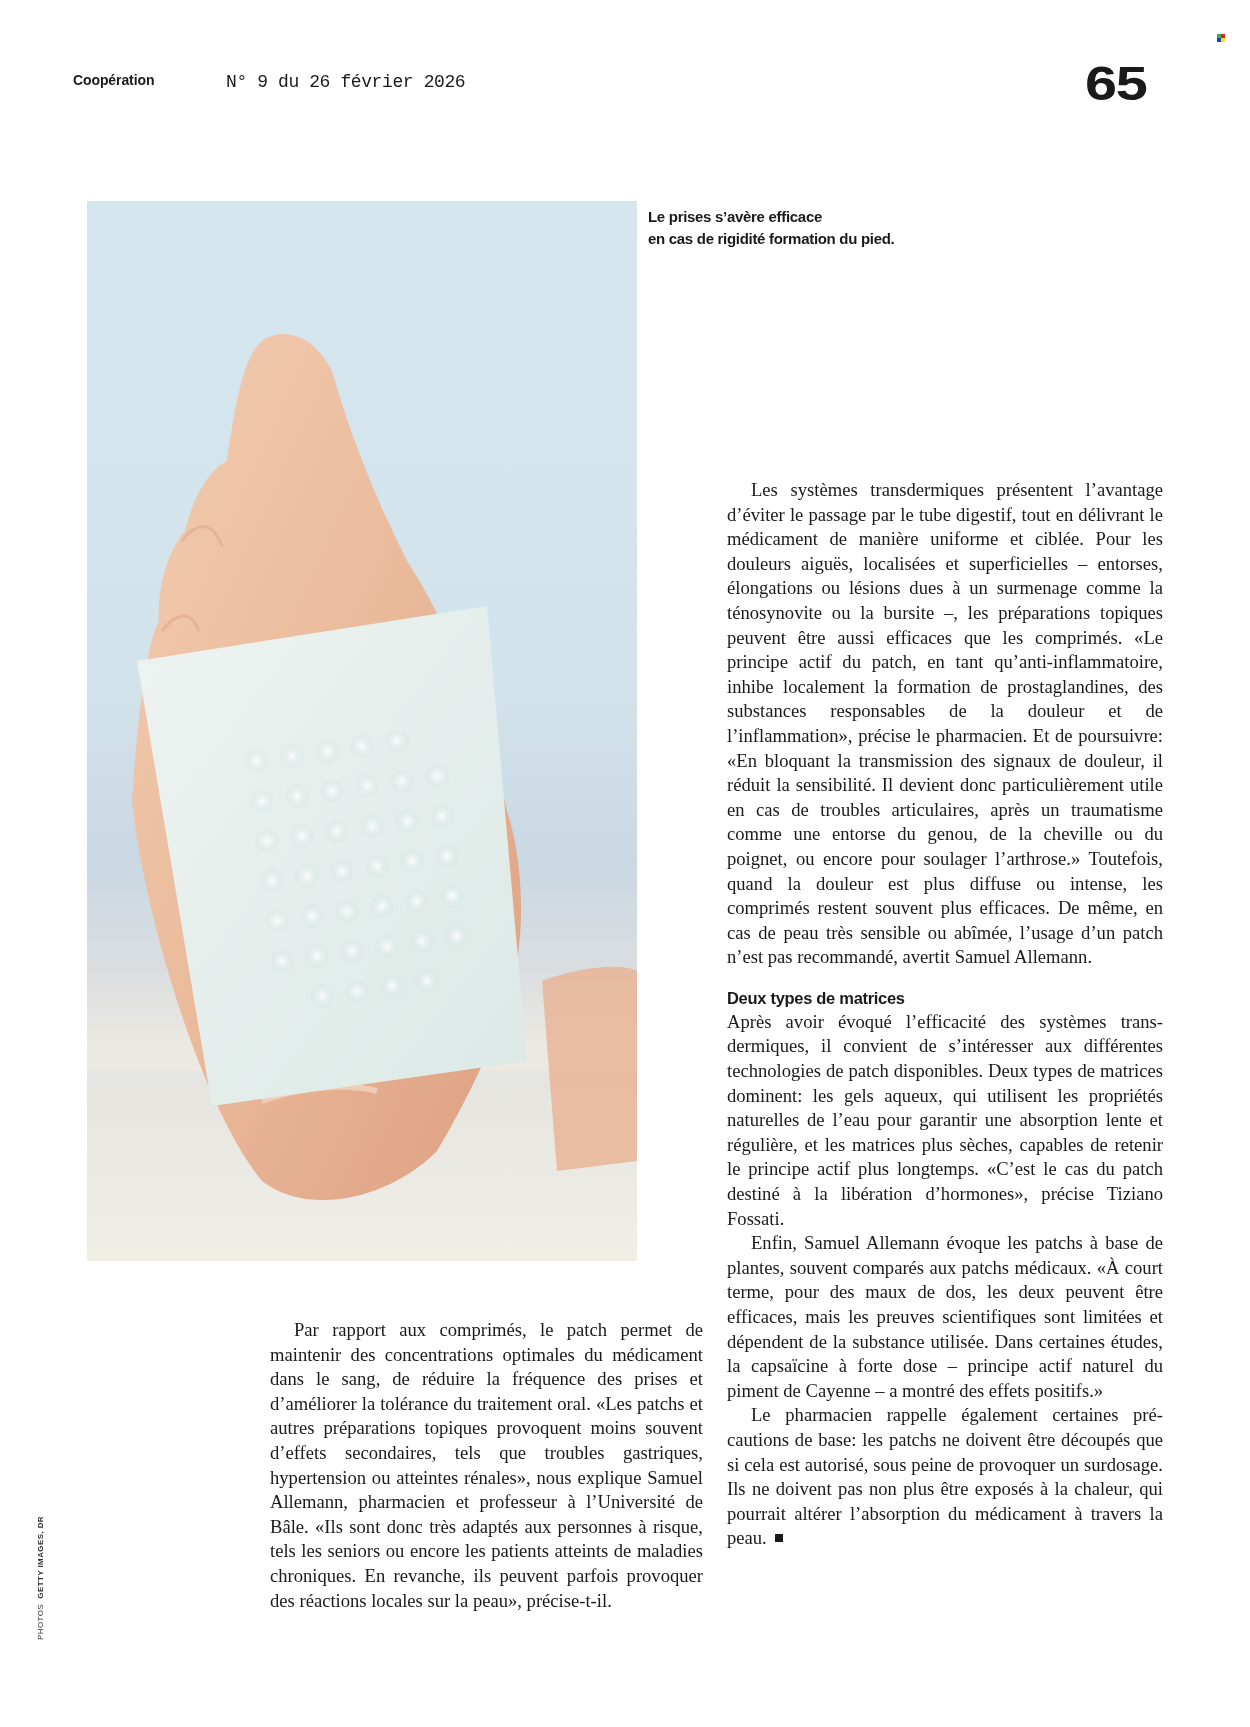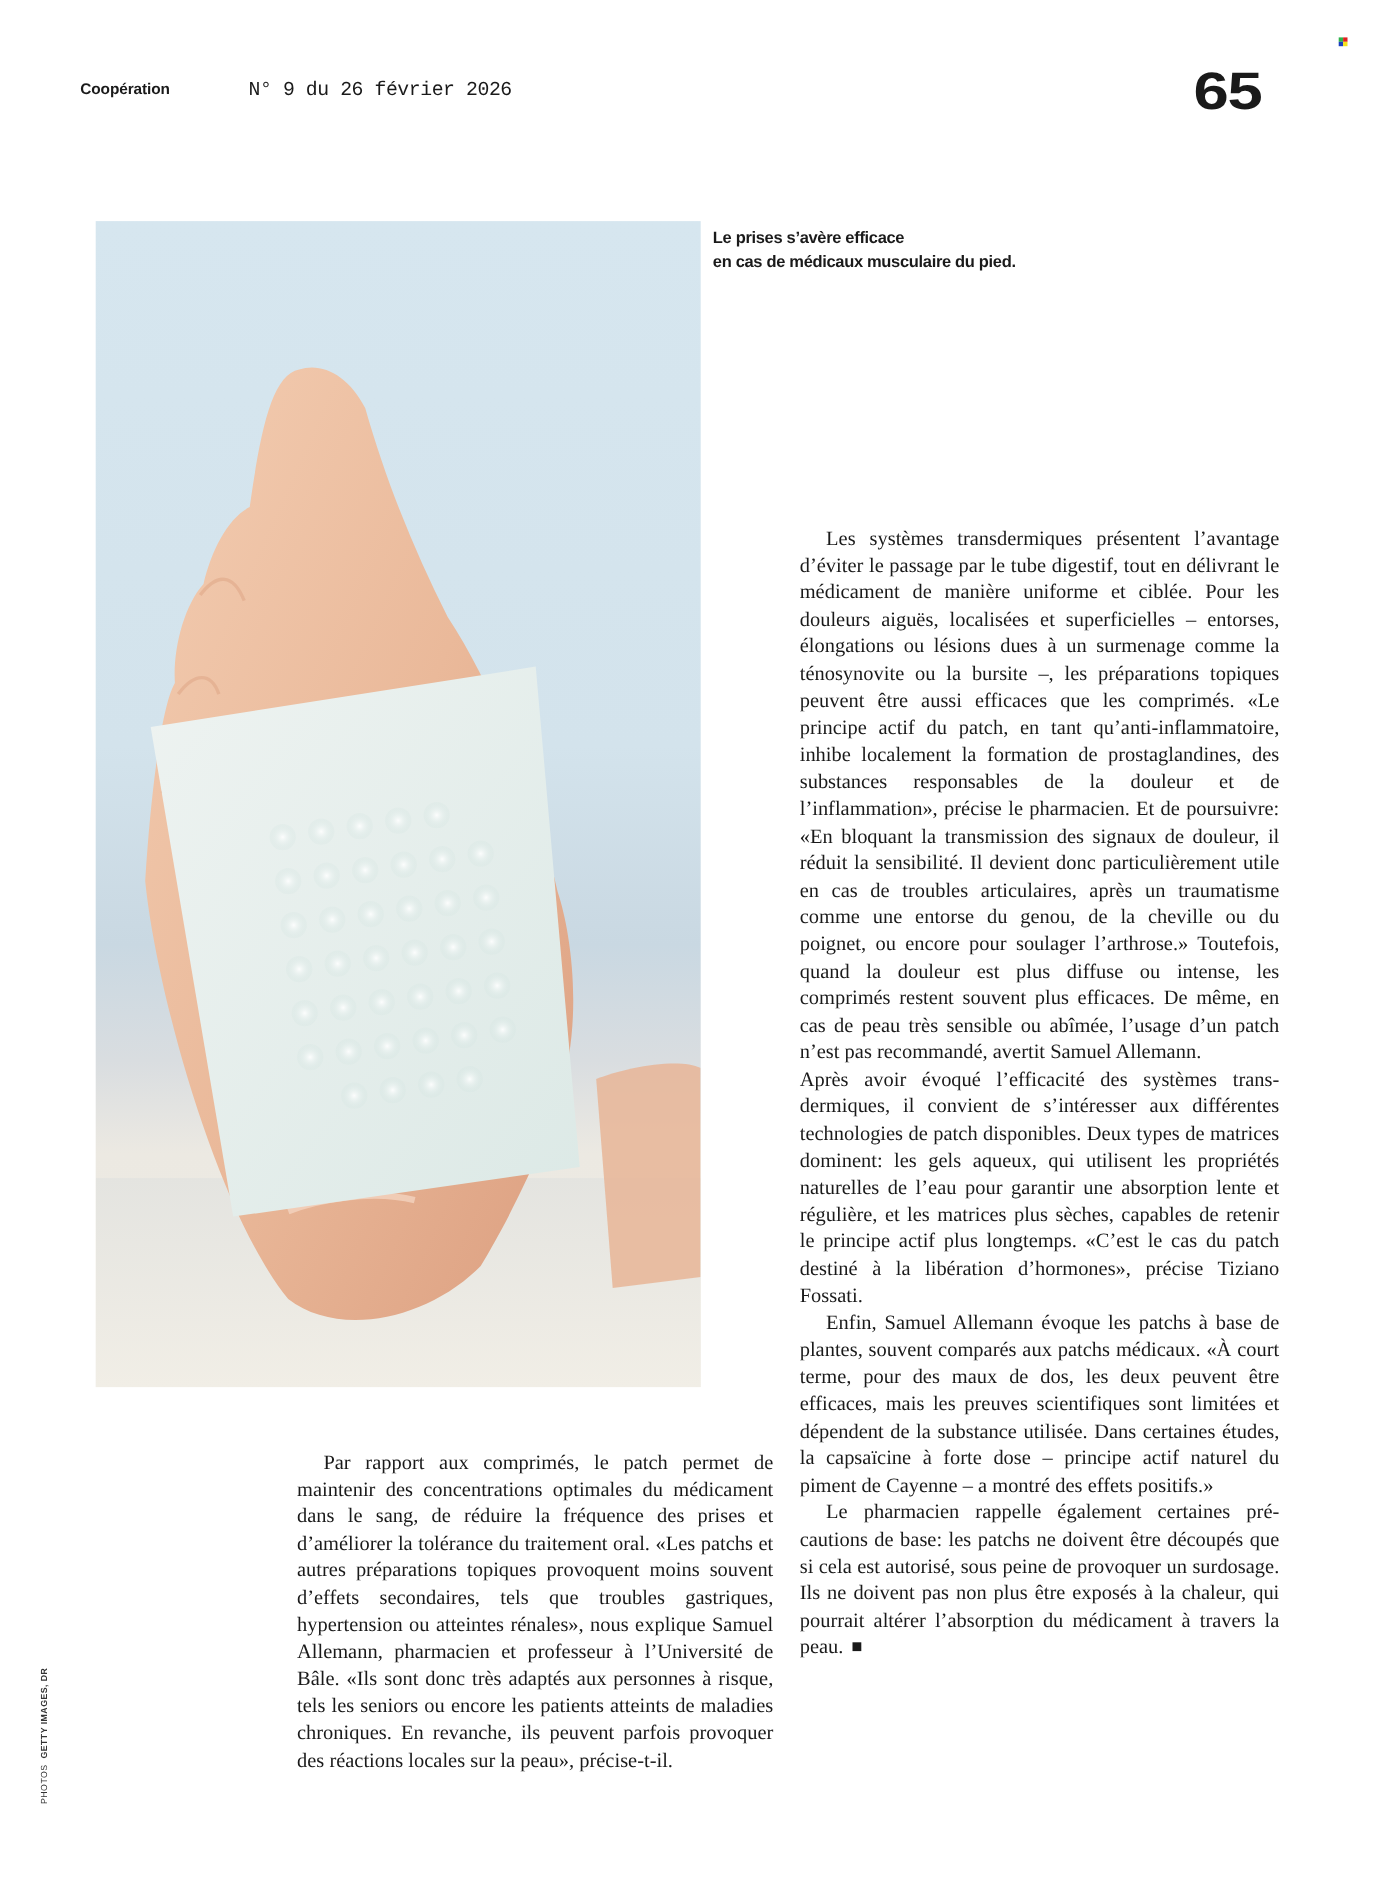--- a/index.html
+++ b/index.html
@@ -104,25 +104,26 @@
       <circle cx="235" cy="795" r="12"></circle>
         <circle cx="270" cy="790" r="12"></circle>
         <circle cx="305" cy="785" r="12"></circle>
         <circle cx="340" cy="780" r="12"></circle>
     </g>
   </svg>
 </div>
 
 <div class="caption">
   <div>Le prises s’avère efficace</div>
-  <div>en cas de médicaux musculaire du pied.</div>
+  <div>en cas de rigidité formation du pied.</div>
 </div>
 
 <div class="col col-right">
   <p class="indent">Les systèmes transdermiques présentent l’avantage d’éviter le passage par le tube digestif, tout en délivrant le médicament de manière uniforme et ciblée. Pour les douleurs aiguës, localisées et superficielles – en­torses, élongations ou lésions dues à un surmenage comme la ténosynovite ou la bursite –, les prépara­tions topiques peuvent être aussi efficaces que les comprimés. «Le principe actif du patch, en tant qu’anti-inflammatoire, inhibe localement la formation de prostaglandines, des substances responsables de la douleur et de l’inflammation», précise le pharmacien. Et de poursuivre: «En bloquant la transmission des signaux de douleur, il réduit la sensibilité. Il devient donc particulièrement utile en cas de troubles articu­laires, après un traumatisme comme une entorse du genou, de la cheville ou du poignet, ou encore pour soulager l’arthrose.» Toutefois, quand la douleur est plus diffuse ou intense, les comprimés restent souvent plus efficaces. De même, en cas de peau très sensible ou abîmée, l’usage d’un patch n’est pas recommandé, avertit Samuel Allemann.</p>
+  <p class="subhead">Deux types de matrices</p>
   <p>Après avoir évoqué l’efficacité des systèmes trans­dermiques, il convient de s’intéresser aux différentes technologies de patch disponibles. Deux types de matrices dominent: les gels aqueux, qui utilisent les propriétés naturelles de l’eau pour garantir une absorption lente et régulière, et les matrices plus sèches, capables de retenir le principe actif plus long­temps. «C’est le cas du patch destiné à la libération d’hormones», précise Tiziano Fossati.</p>
   <p class="indent">Enfin, Samuel Allemann évoque les patchs à base de plantes, souvent comparés aux patchs médicaux. «À court terme, pour des maux de dos, les deux peuvent être efficaces, mais les preuves scientifiques sont limitées et dépendent de la substance utilisée. Dans certaines études, la capsaïcine à forte dose – principe actif naturel du piment de Cayenne – a mon­tré des effets positifs.»</p>
   <p class="indent"><span>Le pharmacien rappelle également certaines pré­cautions de base: les patchs ne doivent être découpés que si cela est autorisé, sous peine de provoquer un surdosage. Ils ne doivent pas non plus être exposés à la chaleur, qui pourrait altérer l’absorption du médi­cament à travers la peau.</span><span class="end-mark"></span></p>
 </div>
 
 <div class="col col-left">
   <p class="indent">Par rapport aux comprimés, le patch permet de maintenir des concentrations optimales du médica­ment dans le sang, de réduire la fréquence des prises et d’améliorer la tolérance du traitement oral. «Les patchs et autres préparations topiques provoquent moins souvent d’effets secondaires, tels que troubles gastriques, hypertension ou atteintes rénales», nous explique Samuel Allemann, pharmacien et professeur à l’Université de Bâle. «Ils sont donc très adaptés aux personnes à risque, tels les seniors ou encore les pa­tients atteints de maladies chroniques. En revanche, ils peuvent parfois provoquer des réactions locales sur la peau», précise-t-il.</p>
 </div>
 
 <div class="credit">

